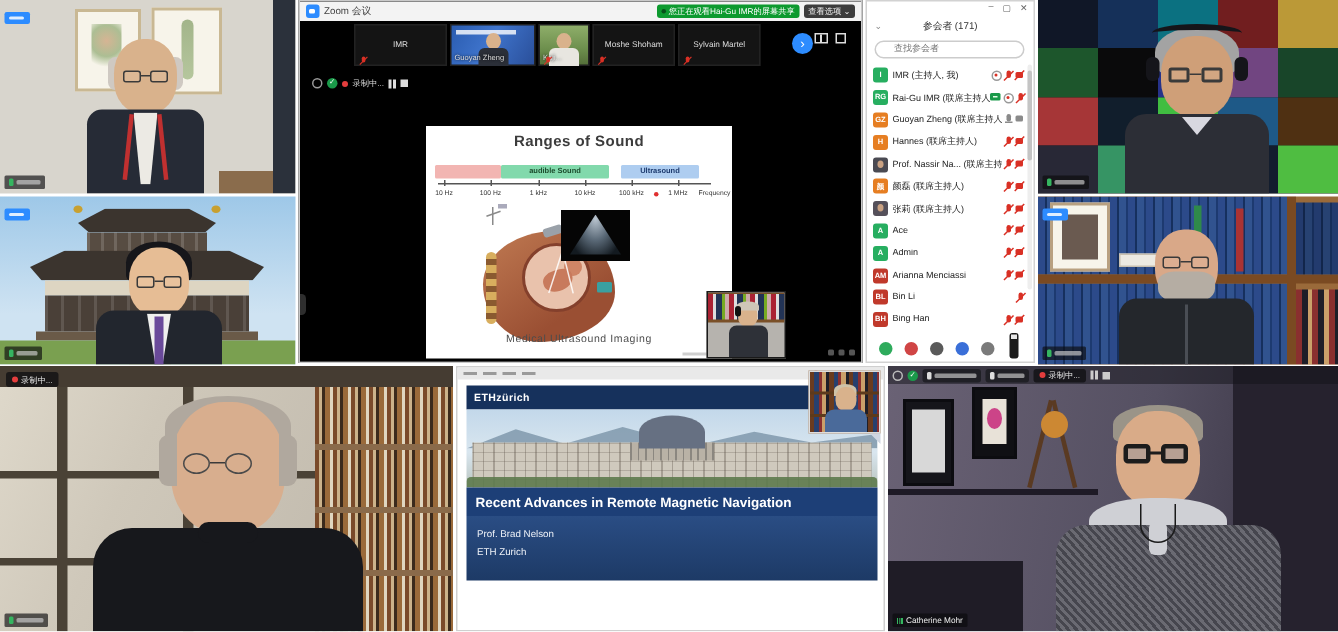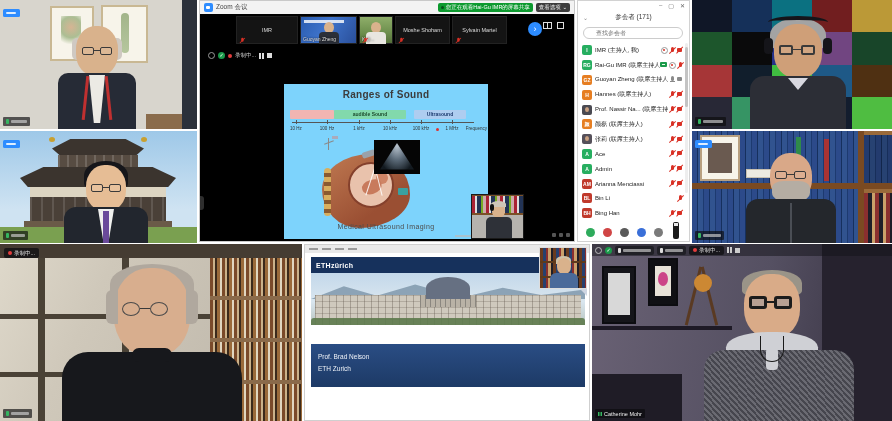--- a/index.html
+++ b/index.html
@@ -63,21 +63,21 @@
   .viewicons{position:absolute;right:10px;top:8px;display:flex;gap:5px;}
   .vic1{width:9px;height:7px;border:1px solid #ddd;background:linear-gradient(90deg,transparent 3px,#ddd 3px,#ddd 4px,transparent 4px);}
   .vic2{width:7px;height:7px;border:1px solid #ddd;}
   .recrow{position:absolute;left:8px;top:38px;display:flex;align-items:center;gap:3px;color:#ddd;font-size:5.5px;}
   .grayring{width:7px;height:7px;border:1px solid #9a9a9a;border-radius:50%;}
   .greenshield{width:7px;height:7px;border-radius:50%;background:#1a9a4a;color:#fff;font-size:5px;line-height:7px;text-align:center;}
   .pausebtn{width:5px;height:6px;border-left:2px solid #ddd;border-right:2px solid #ddd;}
   .stopbtn{width:5px;height:5px;background:#ddd;}
 
   
-  .slide1{position:absolute;left:84px;top:70px;width:204px;height:155px;background:#7dd3fc;}
+  .slide1{position:absolute;left:84px;top:70px;width:204px;height:155px;background:#ffffff;}
   .s1title{position:absolute;left:0;top:5px;width:100%;text-align:center;font-size:10px;font-weight:bold;color:#3c3c3c;letter-spacing:.3px;}
   .s1bands{position:absolute;left:0;top:26px;width:100%;height:9px;}
   .s1band{position:absolute;top:0;height:9px;border-radius:1px;font-size:5px;text-align:center;line-height:9px;color:#1d4d2e;font-weight:bold;}
   .s1line{position:absolute;left:8px;right:14px;top:38px;height:1px;background:#555;}
   .s1tick{position:absolute;top:36px;width:1px;height:4px;background:#555;}
   .s1tlabel{position:absolute;top:42px;transform:translateX(-50%);font-size:4.5px;color:#333;white-space:nowrap;}
   .s1freq{position:absolute;right:1px;top:42px;font-size:4.5px;color:#333;}
   .s1reddot{position:absolute;left:152px;top:44px;width:3px;height:3px;border-radius:50%;background:#e03030;}
   .s1cap{position:absolute;left:0;top:139px;width:100%;text-align:center;font-size:7px;color:#4c4c4c;letter-spacing:.4px;}
   .uimg{position:absolute;left:90px;top:56px;width:46px;height:34px;background:#050505;overflow:hidden;}
@@ -583,20 +583,21 @@
       <div class="ethhead">
           <span>ETHzürich</span>
         </div>
       <div class="ethphoto">
         <div class="mnt"></div>
         <div class="bldg"></div>
         <div class="drum"></div>
         <div class="dome"></div>
         <div class="trees"></div>
       </div>
+      <div class="ethband">Recent Advances in Remote Magnetic Navigation</div>
       <div class="ethlower">
         <div class="ethspk">Prof. Brad Nelson</div>
         <div class="ethaff">ETH Zurich</div>
       </div>
     </div>
     <div class="eththumb">
       <div class="books"></div>
       <div class="shelfline" style="top:13px"></div>
       <div class="shelfline" style="top:28px"></div>
       <div class="abs" style="left:16px;top:8px;width:15px;height:8px;background:#cfc2a8;border-radius:50% 50% 0 0"></div>

